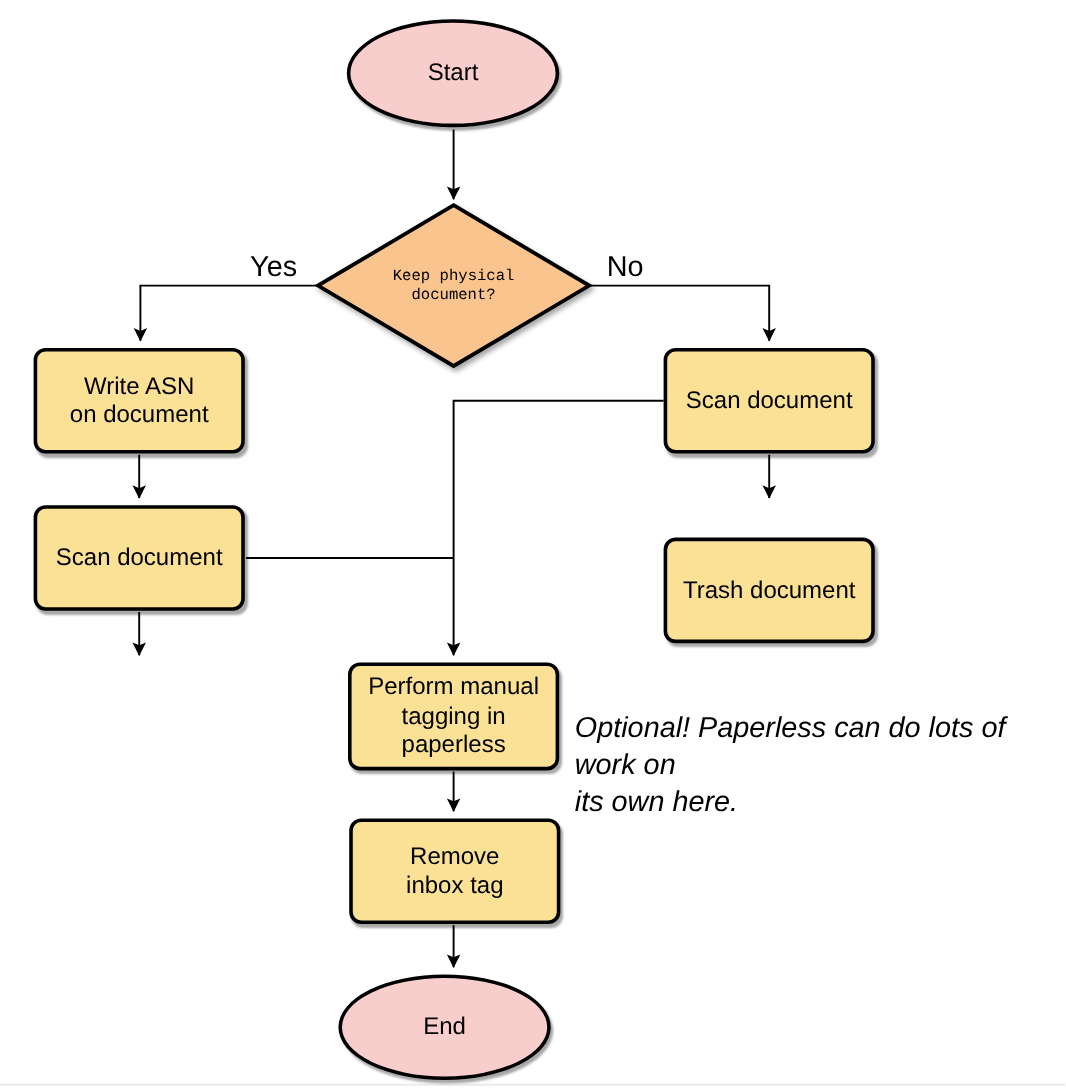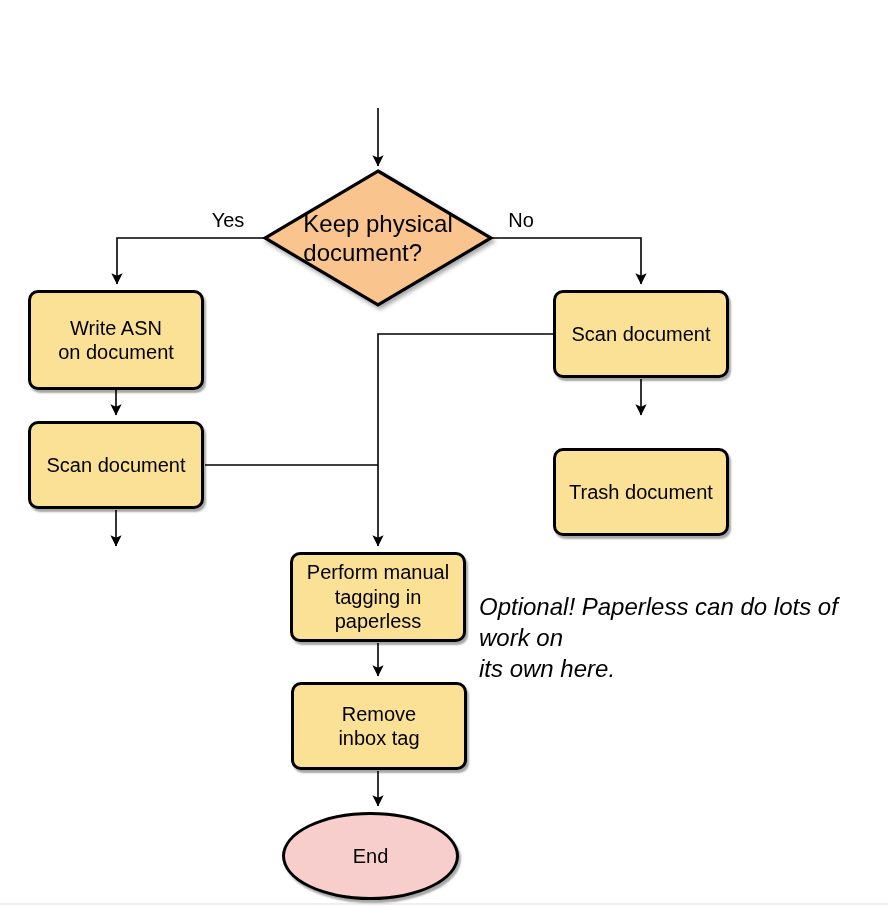--- a/index.html
+++ b/index.html
@@ -48,29 +48,30 @@
   .decision-wrap svg {
     display: block;
     filter: drop-shadow(2px 3px 2px rgba(0,0,0,0.35));
   }
   .decision-label {
     position: absolute;
     inset: 0;
     display: flex;
     align-items: center;
     justify-content: center;
-    text-align: left;
-    font-size: 24px;
+    text-align: center;
+    font-size: 13px;
     line-height: 1.22;
     white-space: pre-line;
+    font-family: Liberation Mono, monospace;
   }
   .edge-label {
     position: absolute;
     z-index: 3;
-    font-size: 20px;
+    font-size: 24px;
     transform: translateX(-50%);
     white-space: nowrap;
   }
   .annotation {
     position: absolute;
     z-index: 3;
     font-size: 24px;
     font-style: italic;
     line-height: 1.3;
     white-space: pre-line;
@@ -102,30 +103,33 @@
       <path d="M116,379 L116,415" marker-end="url(#arrow)"></path>
       <path d="M116,510 L116,546" marker-end="url(#arrow)"></path>
       <path d="M641,379 L641,415" marker-end="url(#arrow)"></path>
       <path d="M553,334 L378,334 L378,546" marker-end="url(#arrow)"></path>
       <path d="M205,465 L378,465"></path>
       <path d="M378,643 L378,676" marker-end="url(#arrow)"></path>
       <path d="M378,771 L378,806" marker-end="url(#arrow)"></path>
     </g>
   </svg>
 
+  <div class="node terminal" style="left:289px; top:16px; width:177px; height:90px;">
+    <span>Start</span>
+  </div>
 
   <div class="decision-wrap" style="left:262px; top:168px; width:232px; height:140px;">
     <svg width="232" height="140" viewBox="0 0 232 140">
       <polygon points="116,3 229,70 116,137 3,70" fill="#fac48e" stroke="#000" stroke-width="3.2"></polygon>
     </svg>
     <div class="decision-label">Keep physical
 document?</div>
   </div>
 
-  <div class="node process" style="left:28px; top:290px; width:176px; height:100px;">
+  <div class="node process" style="left:28px; top:290px; width:176px; height:88px;">
     <span>Write ASN
 on document</span>
   </div>
 
   <div class="node process" style="left:28px; top:421px; width:176px; height:88px;">
     <span>Scan document</span>
   </div>
 
 
   <div class="node process" style="left:553px; top:290px; width:176px; height:88px;">

